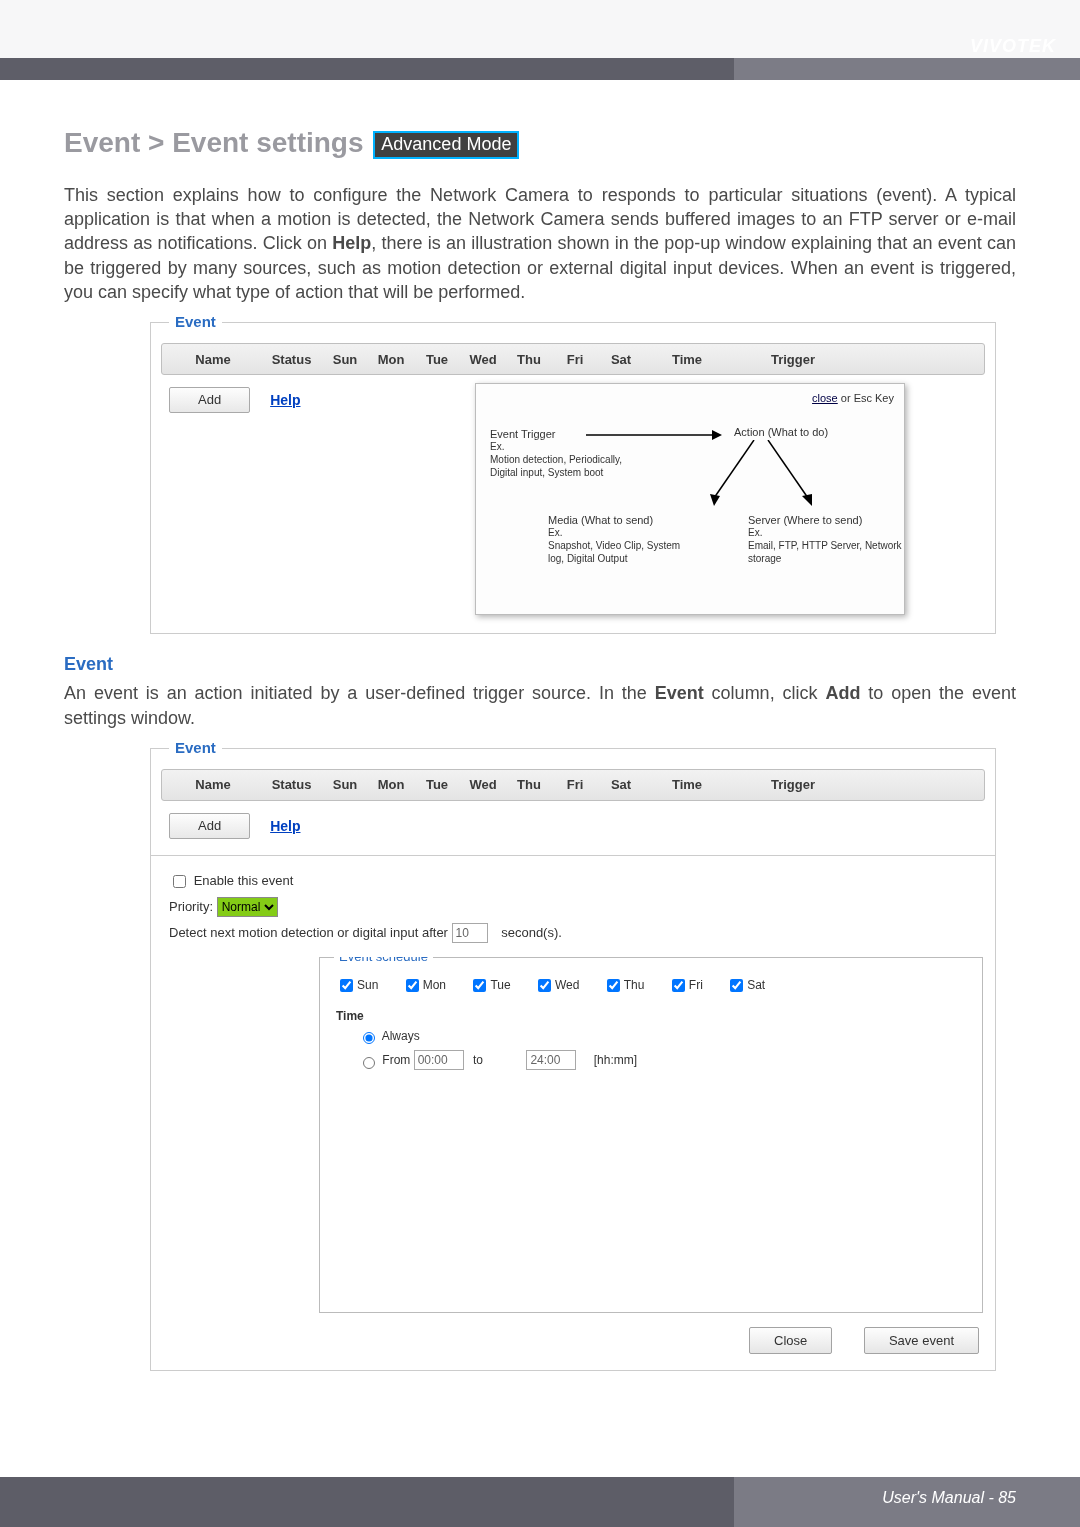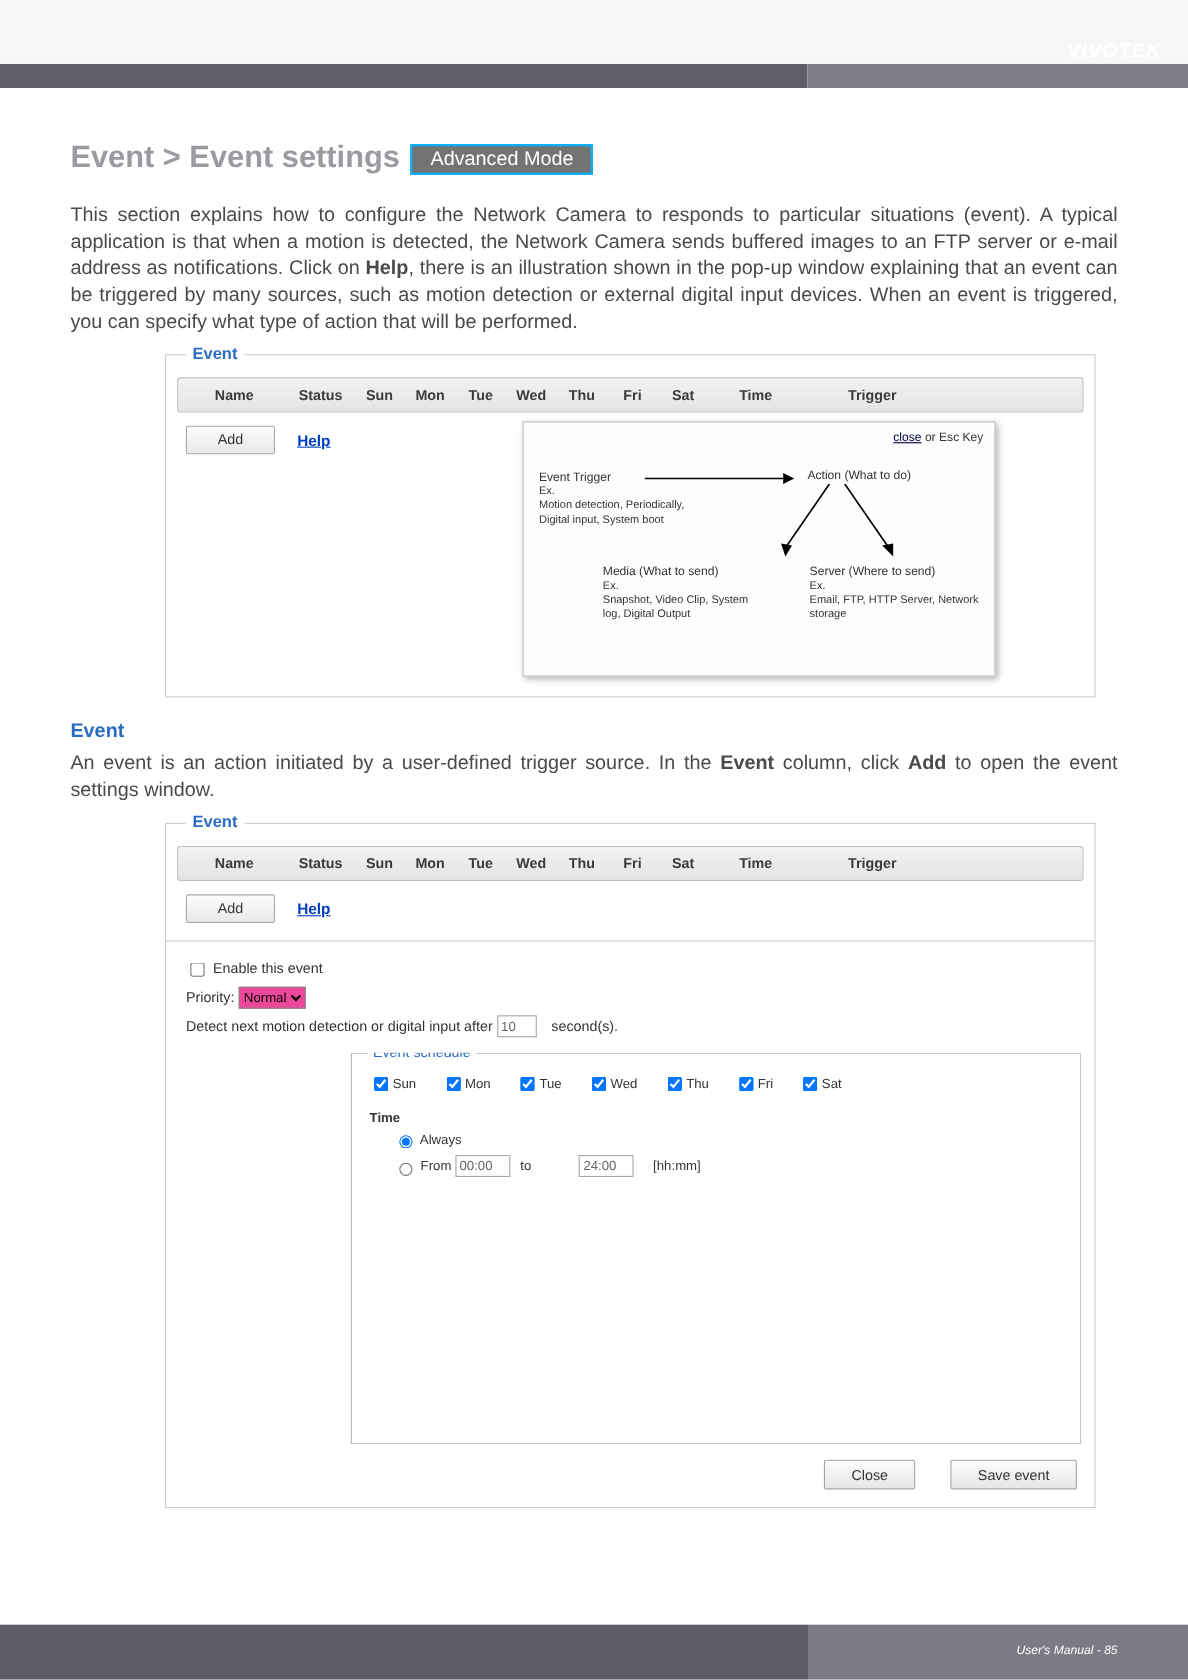--- a/index.html
+++ b/index.html
@@ -43,25 +43,25 @@
   }
   h1.section-title {
     font-size: 28px;
     font-weight: bold;
     color: #9a9aa0;
     margin: 18px 0 24px 0;
     line-height: 1.1;
   }
   .mode-badge {
     display: inline-block;
-    background: #737373;
+    background: #404040;
     color: #fff;
     font-size: 18px;
     font-weight: normal;
-    padding: 2px 16px;
+    padding: 2px 6px;
     border: 2px solid #00b2ff;
     vertical-align: middle;
     margin-left: 2px;
   }
   p.body {
     font-size: 18px;
     line-height: 1.35;
     margin: 0 0 18px 0;
     text-align: justify;
     color: #4a4a4a;
@@ -180,21 +180,21 @@
     height: 18px;
     font-size: 12px;
     padding: 0 3px;
     background: #fff;
     color:#666;
   }
   .sel {
     border: 1px solid #8a8a8a;
     font-size: 12px;
     height: 20px;
-    background: #ec4899;
+    background: #84cc16;
   }
   .cb { width: 13px; height: 13px; vertical-align: middle; margin-right: 4px; }
   .radio { width: 12px; height: 12px; vertical-align: middle; margin-right: 4px; }
 
   
   .steps-col {
     float: left;
     width: 130px;
   }
   .step-box {
@@ -256,21 +256,21 @@
     font-size: 13px;
     color: #333;
     padding: 5px 24px;
     margin-left: 28px;
   }
   .footer-note{
     position:absolute;
     bottom:20px; right:64px;
     color:#fff;
     font-style:italic;
-    font-size:11px;
+    font-size:16px;
   }
   .footer-band{
     position:absolute; bottom:0; left:0; right:0; height:50px;
     background:linear-gradient(90deg,#5d5d67 68%,#7b7b85 68%);
   }
   .arrow-pointer{
     position:absolute;
     left:170px; top:942px;
     width:190px;
   }
@@ -336,21 +336,21 @@
           <line x1="50" y1="0" x2="10" y2="58" stroke="#000" stroke-width="1.5"></line>
           <polygon points="6,54 10,66 16,56" fill="#000"></polygon>
           <line x1="64" y1="0" x2="104" y2="58" stroke="#000" stroke-width="1.5"></line>
           <polygon points="98,56 108,66 108,54" fill="#000"></polygon>
         </svg>
         <div style="position:absolute; left:72px; top:130px; width:150px;">
           <div class="lbl-bold">Media (What to send)</div>
           <div class="ex-text">Ex.</div>
           <div class="ex-text">Snapshot, Video Clip, System log, Digital Output</div>
         </div>
-        <div style="position:absolute; left:260px; top:130px; width:160px;">
+        <div style="position:absolute; left:272px; top:130px; width:160px;">
           <div class="lbl-bold">Server (Where to send)</div>
           <div class="ex-text">Ex.</div>
           <div class="ex-text">Email, FTP, HTTP Server, Network storage</div>
         </div>
       </div>
     </div>
 
     <h2 class="sub" style="margin-top:20px;">Event</h2>
     <p class="body">
       <span>An event is an action initiated by a user-defined trigger source. In the </span><span class="bold">Event</span><span> column, click </span><span class="bold">Add</span><span> to open the event settings window.</span>

